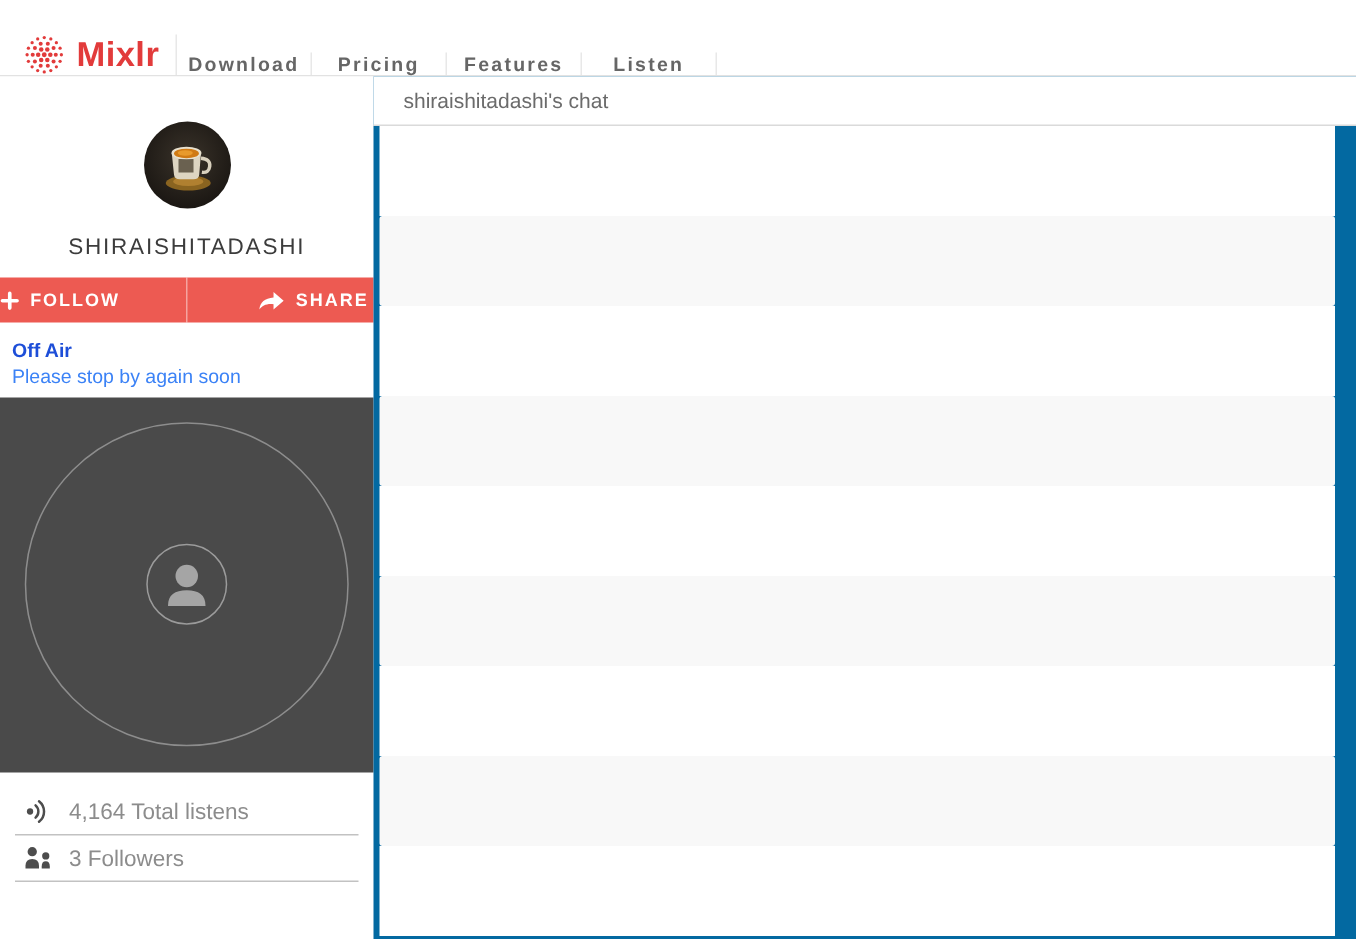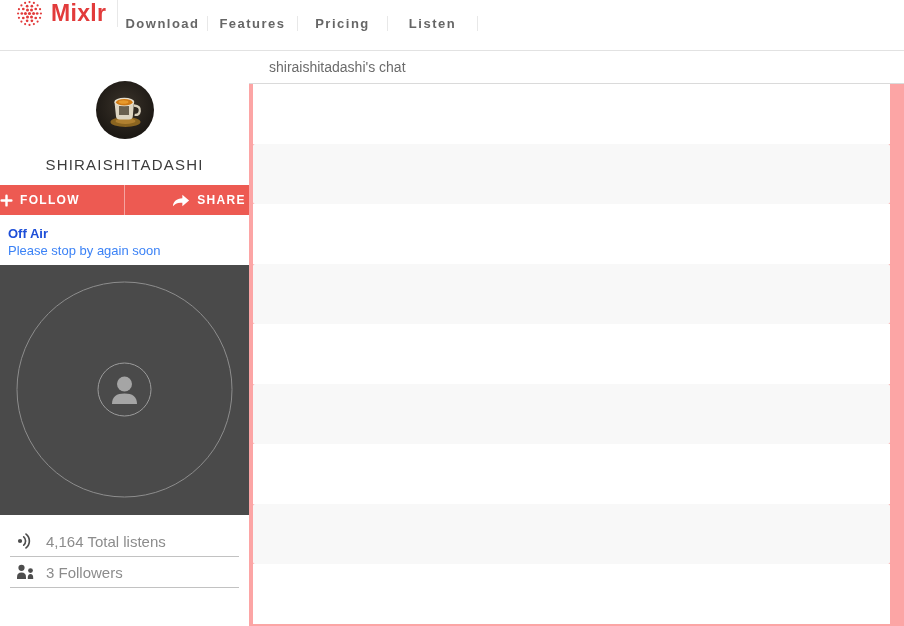--- a/index.html
+++ b/index.html
@@ -8,21 +8,21 @@
     --player-bg:#4a4a4a;
     --stripe:#f8f8f8;
   }
   *{margin:0;padding:0;box-sizing:border-box;}
   html,body{background:#fff;}
   body{font-family:"Liberation Sans",sans-serif;}
   .app{position:relative;width:904px;height:626px;background:#fff;overflow:hidden;}
 
   
   .navbar{position:absolute;top:0;left:0;width:904px;height:51px;background:#fff;
-          border-bottom:1px solid #e2e2e2;display:flex;align-items:flex-start;}
+          border-bottom:1px solid #e2e2e2;display:flex;align-items:flex-end;}
   .brand{width:118px;display:flex;align-items:center;gap:8px;padding-left:16px;
          border-right:1px solid #e8e8e8;cursor:pointer;text-decoration:none;}
   .brand-name{font-size:23px;font-weight:700;color:var(--brand-red);letter-spacing:.3px;}
   .nav{display:flex;margin-top:16px;}
   .nav-item{width:90px;display:flex;align-items:center;justify-content:center;
             border-right:1px solid #e8e8e8;font-size:13px;font-weight:700;color:#666;
             letter-spacing:1.5px;cursor:pointer;text-decoration:none;}
 
   
   .sidebar{position:absolute;top:51px;left:0;width:249px;bottom:18px;background:#fff;}
@@ -40,21 +40,21 @@
   .action-divider{width:1px;background:rgba(255,255,255,.45);}
   .offair-box{height:50px;padding:11px 8px 0;}
   .offair-title{font-size:13px;font-weight:700;color:#1d4ed8;}
   .offair-msg{margin-top:2px;font-size:13px;color:#3b82f6;}
   .player{height:250px;background:var(--player-bg);}
   .stats{padding-top:11px;}
   .stat-row{height:31px;margin:0 10px;padding-left:5px;display:flex;align-items:center;gap:9px;
             border-bottom:1px solid #c2c2c2;font-size:15px;color:#8c8c8c;}
 
   
-  .chat{position:absolute;top:51px;left:249px;right:0;bottom:0;background:#fca5a5;}
+  .chat{position:absolute;top:51px;left:249px;right:0;bottom:0;background:#0369a1;}
   .chat-header{height:33px;display:flex;align-items:center;padding-left:20px;
                font-size:14px;color:#6b6b6b;border-bottom:1px solid #dadada;background:#fff;}
   .chat-rows{margin:0 14px 0 4px;}
   .chat-row{height:60px;background:#fff;}
   .chat-row.alt{background:var(--stripe);border-radius:2px;}
 </style>
 </head>
 <body>
 
 <div class="app">
@@ -93,22 +93,22 @@
           <circle cx="11.05" cy="16.38" r="1.45" fill="#e23b3b"></circle>
           <circle cx="9.10" cy="13.00" r="1.45" fill="#e23b3b"></circle>
           <circle cx="11.05" cy="9.62" r="1.45" fill="#e23b3b"></circle>
           <circle cx="14.95" cy="9.62" r="1.45" fill="#e23b3b"></circle>
           <circle cx="13.00" cy="13.00" r="1.55" fill="#e23b3b"></circle>
         </svg>
       <span class="brand-name">Mixlr</span>
     </a>
     <nav class="nav">
       <a class="nav-item">Download</a>
+      <a class="nav-item">Pricing</a>
       <a class="nav-item">Features</a>
-      <a class="nav-item">Pricing</a>
       <a class="nav-item">Listen</a>
     </nav>
   </header>
 
   <aside class="sidebar">
 
     <div class="avatar">
       <svg width="58" height="58" viewBox="0 0 58 58">
         <ellipse cx="29.5" cy="41" rx="15" ry="5" fill="#8a6420"></ellipse>
         <ellipse cx="29.5" cy="40" rx="10" ry="3" fill="#b08030"></ellipse>

